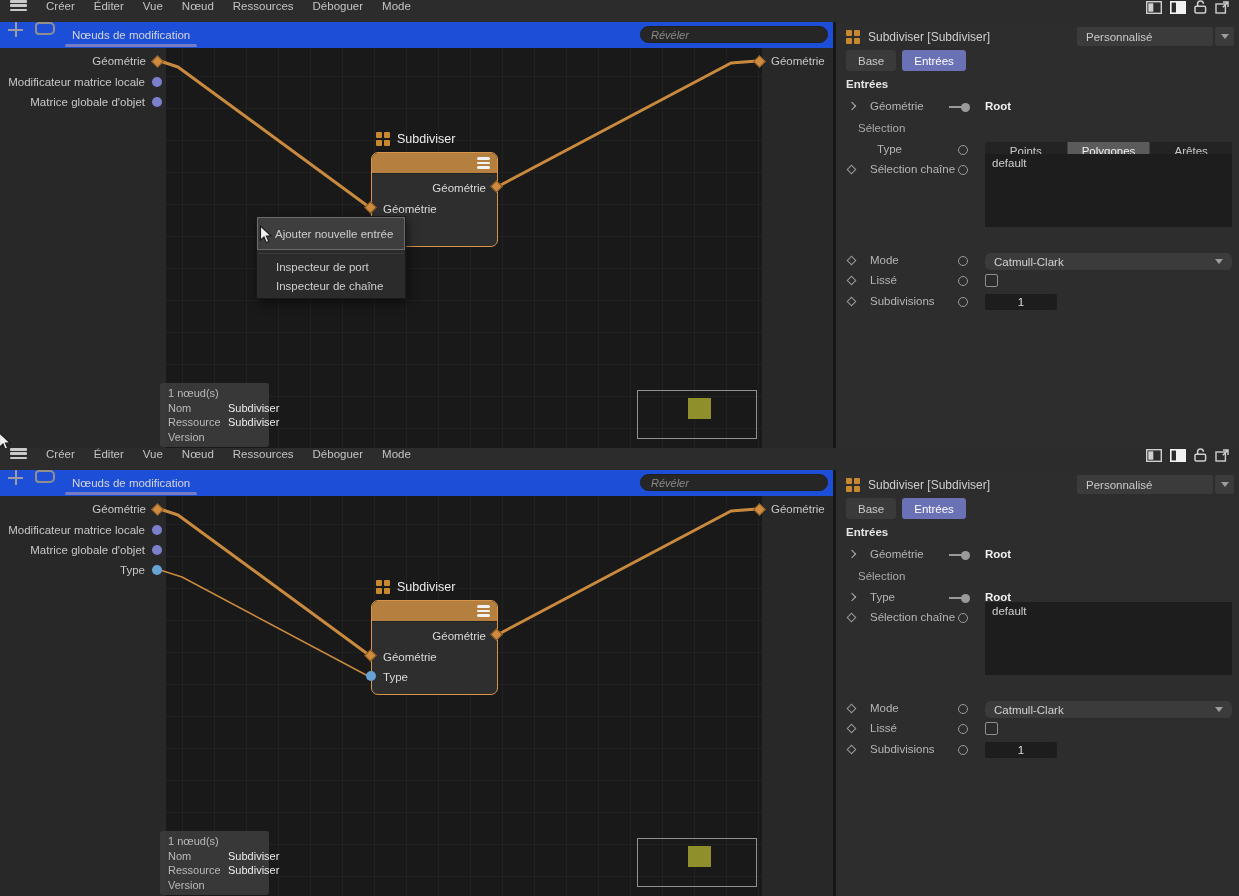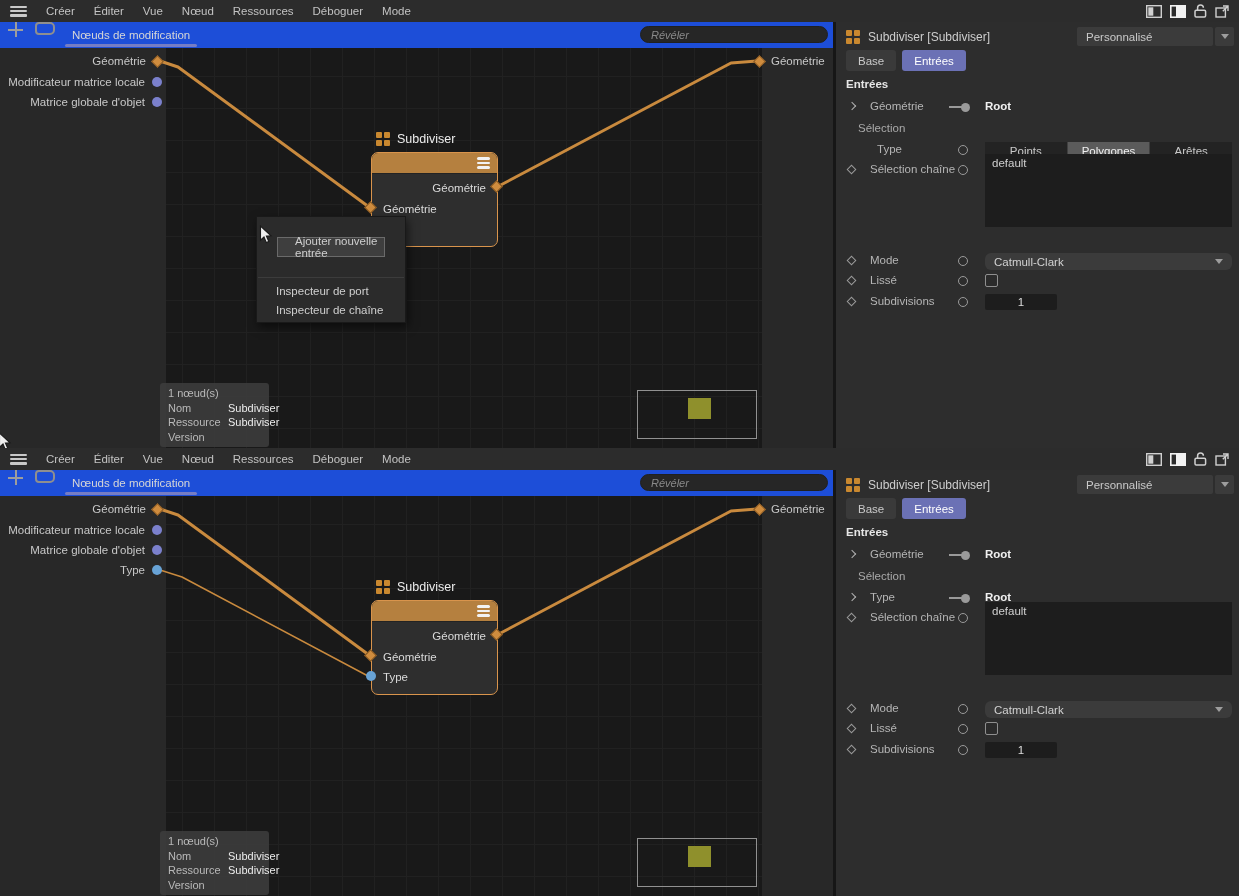--- a/index.html
+++ b/index.html
@@ -1,21 +1,21 @@
 <!DOCTYPE html>
 <html><head>
 <meta charset="utf-8">
 <style>
   * { margin:0; padding:0; box-sizing:border-box; }
   html,body { width:1239px; height:896px; background:#151515; font-family:"Liberation Sans",sans-serif; }
   #app { position:relative; width:1239px; height:896px; overflow:hidden; background:#151515; }
   .pane { position:absolute; left:0; width:1239px; height:448px; overflow:hidden; background:#1a1a1a; }
 
   
-  .menubar { position:absolute; top:0; left:0; right:0; height:22px; background:#2c2c2c; display:flex; align-items:center; gap:19px; padding:0 10px; z-index:6; }
+  .menubar { position:absolute; top:0; left:0; right:0; height:22px; background:#2c2c2c; display:flex; align-items:flex-start; gap:19px; padding:0 10px; z-index:6; }
   .menu-item { color:#c3c3c3; font-size:11.5px; white-space:nowrap; }
   .hamburger { width:17px; height:11px; display:flex; flex-direction:column; justify-content:space-between; flex:none; }
   .hamburger i { height:2.5px; background:#c9c9c9; border-radius:1px; }
   .mspacer { flex:1; }
   .winicons { display:flex; gap:8px; align-items:center; }
 
   
   .editor { position:absolute; top:22px; left:0; width:833px; bottom:0; }
   .tabbar { position:absolute; top:0; left:0; right:0; height:26px; background:#1d4ed8; display:flex; align-items:flex-start; }
   .plus { position:relative; width:15px; height:15px; margin-left:8px; flex:none; }
@@ -57,21 +57,21 @@
   .infobox { position:absolute; left:160px; top:335px; width:109px; background:rgba(60,60,60,0.88); border-radius:3px; padding:3px 8px; color:#b9b9b9; font-size:11px; line-height:14.5px; }
   .infobox .kv { display:flex; }
   .infobox .k { width:60px; flex:none; }
   .infobox .v { color:#ececec; }
 
   .minimap { position:absolute; left:637px; top:342px; width:120px; height:49px; border:1px solid #919191; }
   .mm-node { position:absolute; left:50px; top:7px; width:23px; height:21px; background:#8f902c; }
 
   .ctxmenu { position:absolute; left:256px; top:168px; width:150px; background:#2b2b2b; border:1px solid #191919; box-shadow:2px 4px 9px rgba(0,0,0,0.55); font-size:11.5px; color:#cfcfcf; padding-bottom:3px; z-index:8; }
   .ctx-item { height:19px; display:flex; align-items:center; padding-left:19px; }
-  .ctx-item.hot { margin:20px; height:20px; border:1px solid #6a6a6a; background:#3e3e3e; padding-left:17px; }
+  .ctx-item.hot { margin:0; height:33px; border:1px solid #6a6a6a; background:#3e3e3e; padding-left:17px; }
   .ctx-sep { height:1px; background:#3c3c3c; margin:3px 1px; }
   .cursor { position:absolute; z-index:9; }
 
   
   .vdivider { position:absolute; top:22px; left:833px; width:3px; bottom:0; background:#161616; }
   .panel { position:absolute; top:22px; left:836px; right:0; bottom:0; background:#2d2d2d; font-size:11.5px; color:#bdbdbd; }
   .phead { position:absolute; top:5px; left:10px; height:20px; display:flex; align-items:center; gap:8px; }
   .ptitle { color:#cecece; font-size:12px; }
   .preset { position:absolute; left:241px; top:5px; width:136px; height:19px; background:#3b3b3b; border-radius:2px; color:#c9c9c9; display:flex; align-items:center; padding:0 9px; }
   .preset-arrow { position:absolute; left:379px; top:5px; width:19px; height:19px; background:#3b3b3b; border-radius:2px; display:flex; align-items:center; justify-content:center; }

